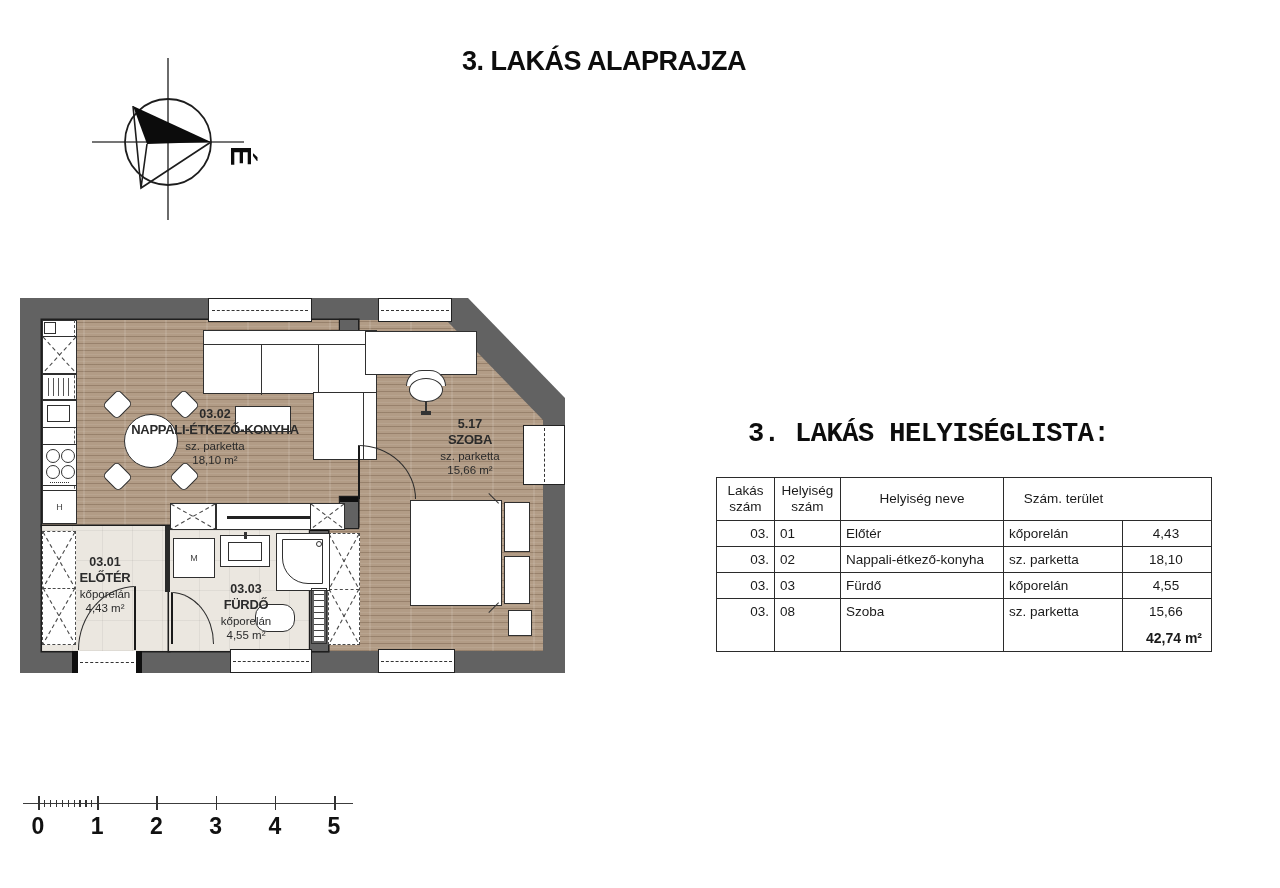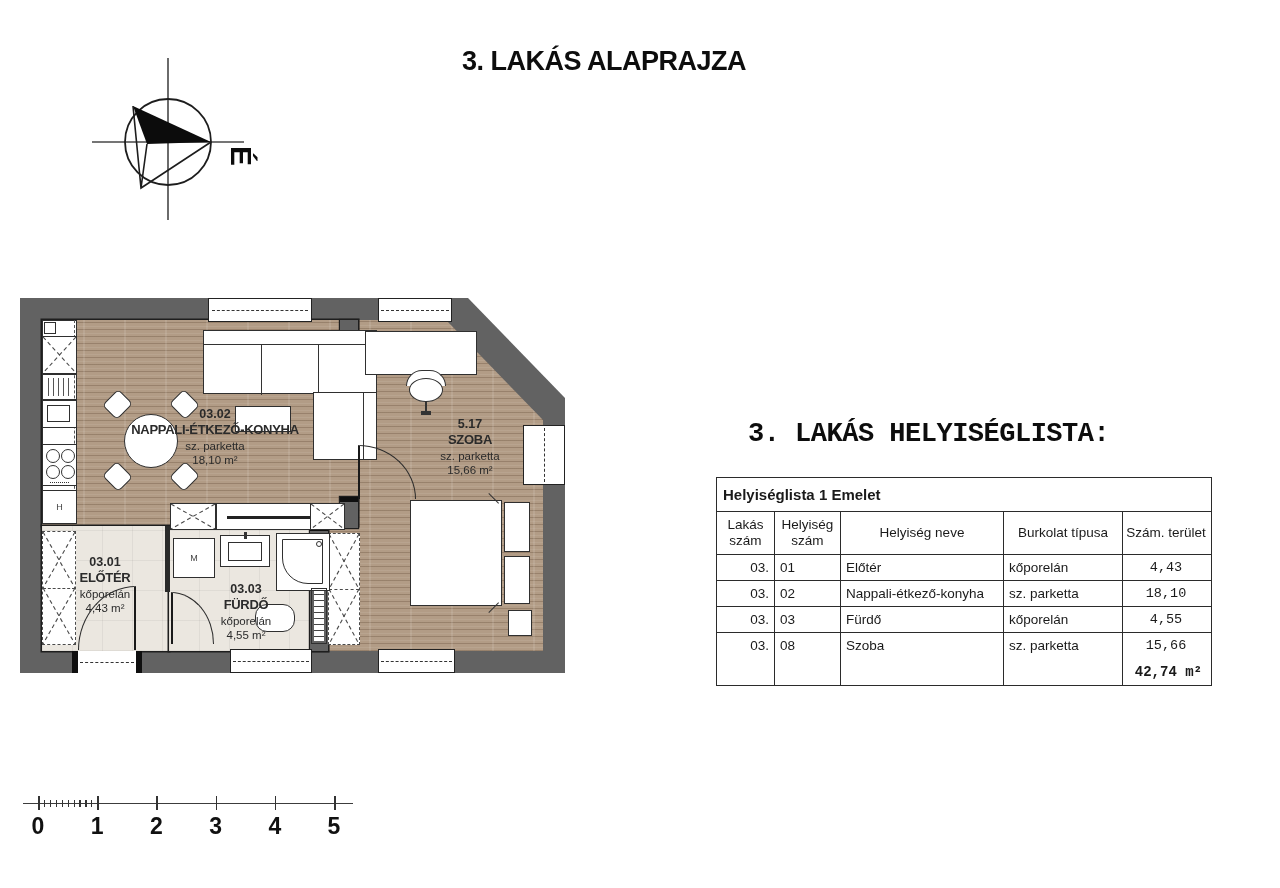--- a/index.html
+++ b/index.html
@@ -39,21 +39,21 @@
   .tinytxt{position:absolute;font-size:9px;color:#444;display:flex;align-items:center;justify-content:center;}
   
   #tablewrap{position:absolute;left:716px;top:477px;width:496px;border:1.6px solid #2b2b2b;background:#fff;box-sizing:border-box;}
   .tcap{font-weight:bold;font-size:15px;padding:8px 6px;border-bottom:1.4px solid #2b2b2b;}
   .trow{display:grid;grid-template-columns:58px 66px 163px 119px 86px;border-bottom:1.4px solid #2b2b2b;}
   .trow:last-child{border-bottom:none;}
   .tc{border-right:1.4px solid #2b2b2b;font-size:13.5px;display:flex;align-items:center;padding:3px 5px;box-sizing:border-box;min-height:25px;}
   .tc:last-child{border-right:none;}
   .thead .tc{justify-content:center;text-align:center;line-height:1.15;font-size:13.5px;padding:4px 2px;min-height:42px;}
   .c0{justify-content:flex-end;}
-  .c4{justify-content:center;font-family:Liberation Mono, monospace;}
+  .c4{justify-content:center;}
   .trow.total .tc{min-height:27px;}
   .trow.total .c4{justify-content:flex-end;font-weight:bold;font-size:14px;padding-right:7px;}
   
   #scalebar{position:absolute;left:23px;top:793px;width:330px;height:58px;}
   .sb-line{position:absolute;left:0;top:9.5px;width:330px;border-top:1.6px solid #3c3c3c;}
   #scale-ticks{position:absolute;left:15px;top:3px;width:296px;height:16px;}
   .tick{position:absolute;background:#333;width:1.6px;}
   .tick.major{top:0;height:14px;}
   .tick.minor{top:3.5px;height:7px;width:1.2px;}
   #scale-labels{position:absolute;left:15px;top:20px;width:296px;height:30px;}
@@ -238,26 +238,24 @@
   </div>
   <div class="roomlabel" style="left:162px;top:283px;width:128px;">
     <div class="rl-id">03.03</div>
     <div class="rl-name">FÜRDŐ</div>
     <div class="rl-sub">kőporelán</div>
     <div class="rl-sub">4,55 m²</div>
   </div>
 </div>
 
 <div id="tablewrap">
-  <div class="tcap">Helyiséglista 1 Emelet</div>
   <div class="trow thead">
     <div class="tc">Lakás szám</div>
     <div class="tc">Helyiség szám</div>
     <div class="tc">Helyiség neve</div>
-    <div class="tc">Burkolat típusa</div>
     <div class="tc">Szám. terület</div>
   </div>
   <div>
       <div class="trow">
         <div class="tc c0">03.</div>
         <div class="tc c1">01</div>
         <div class="tc c2">Előtér</div>
         <div class="tc c3">kőporelán</div>
         <div class="tc c4">4,43</div>
       </div>

